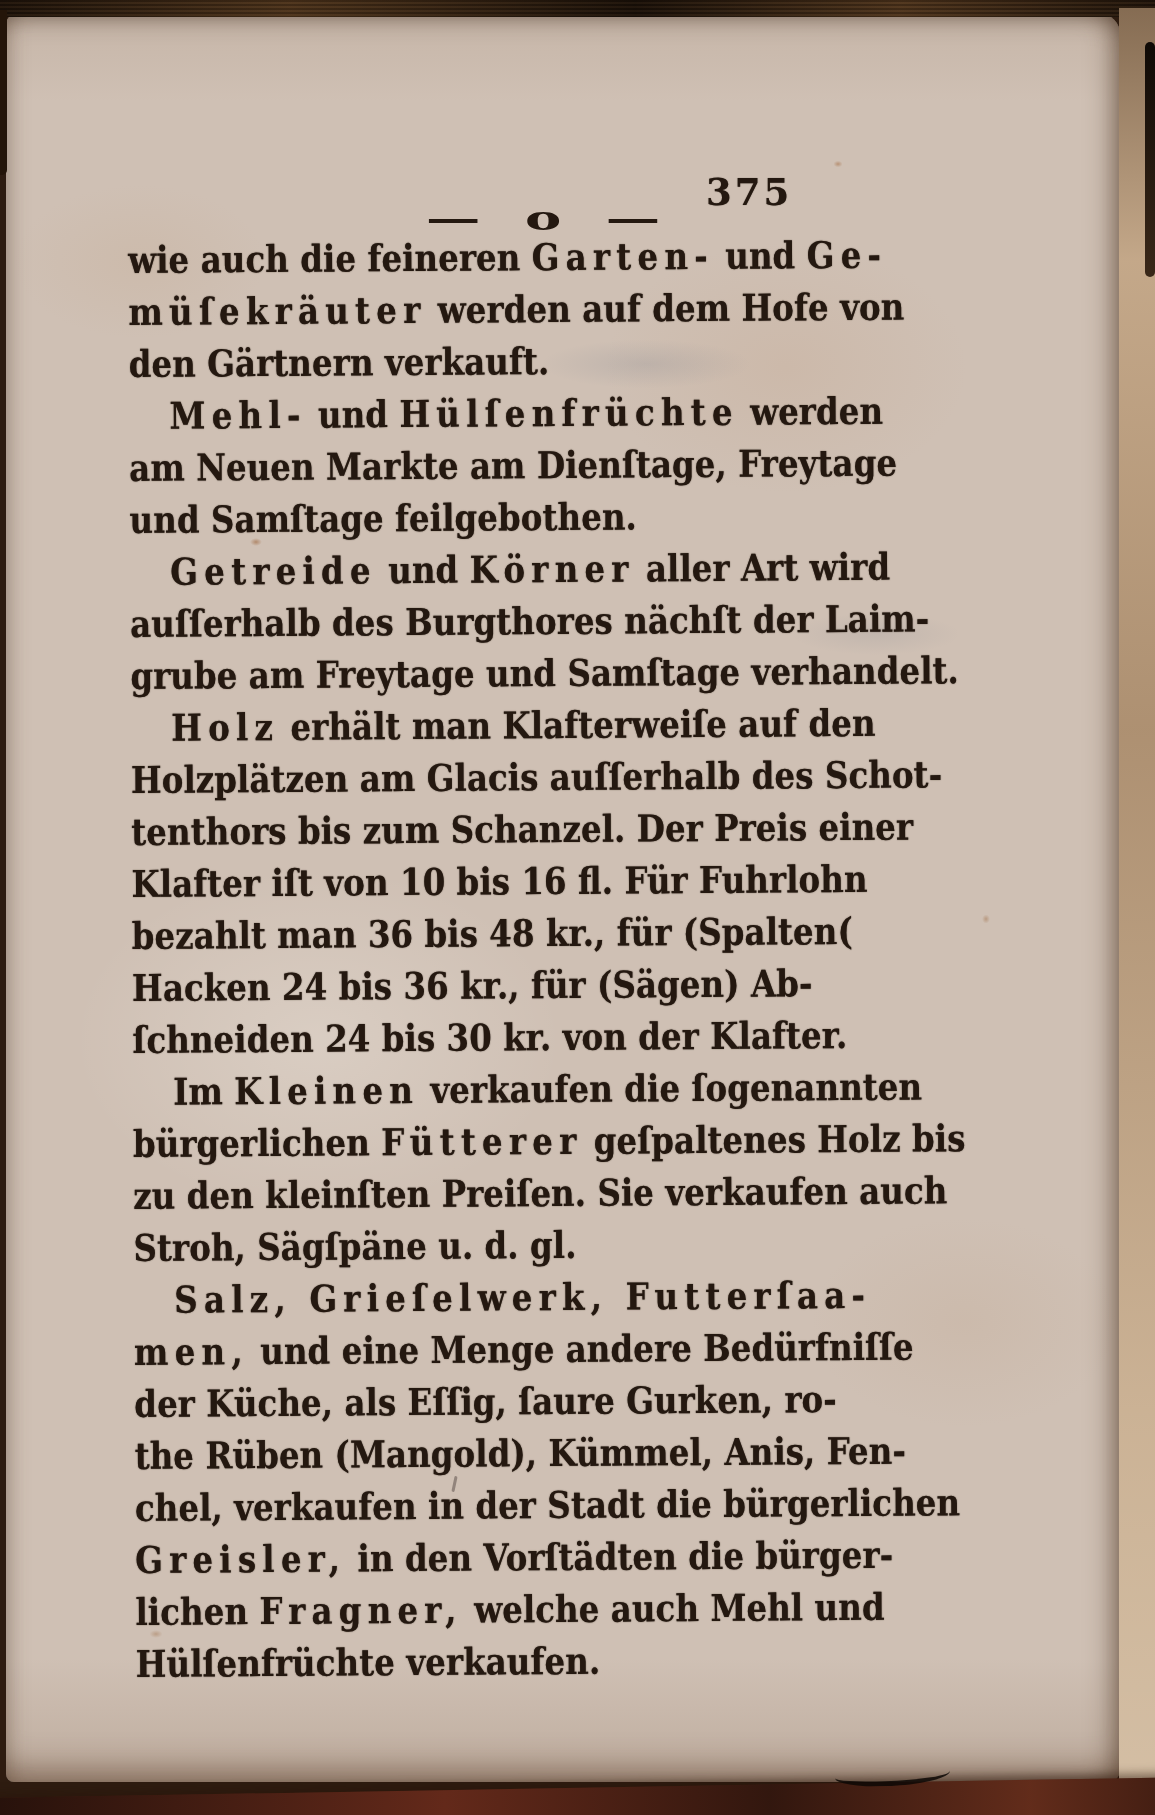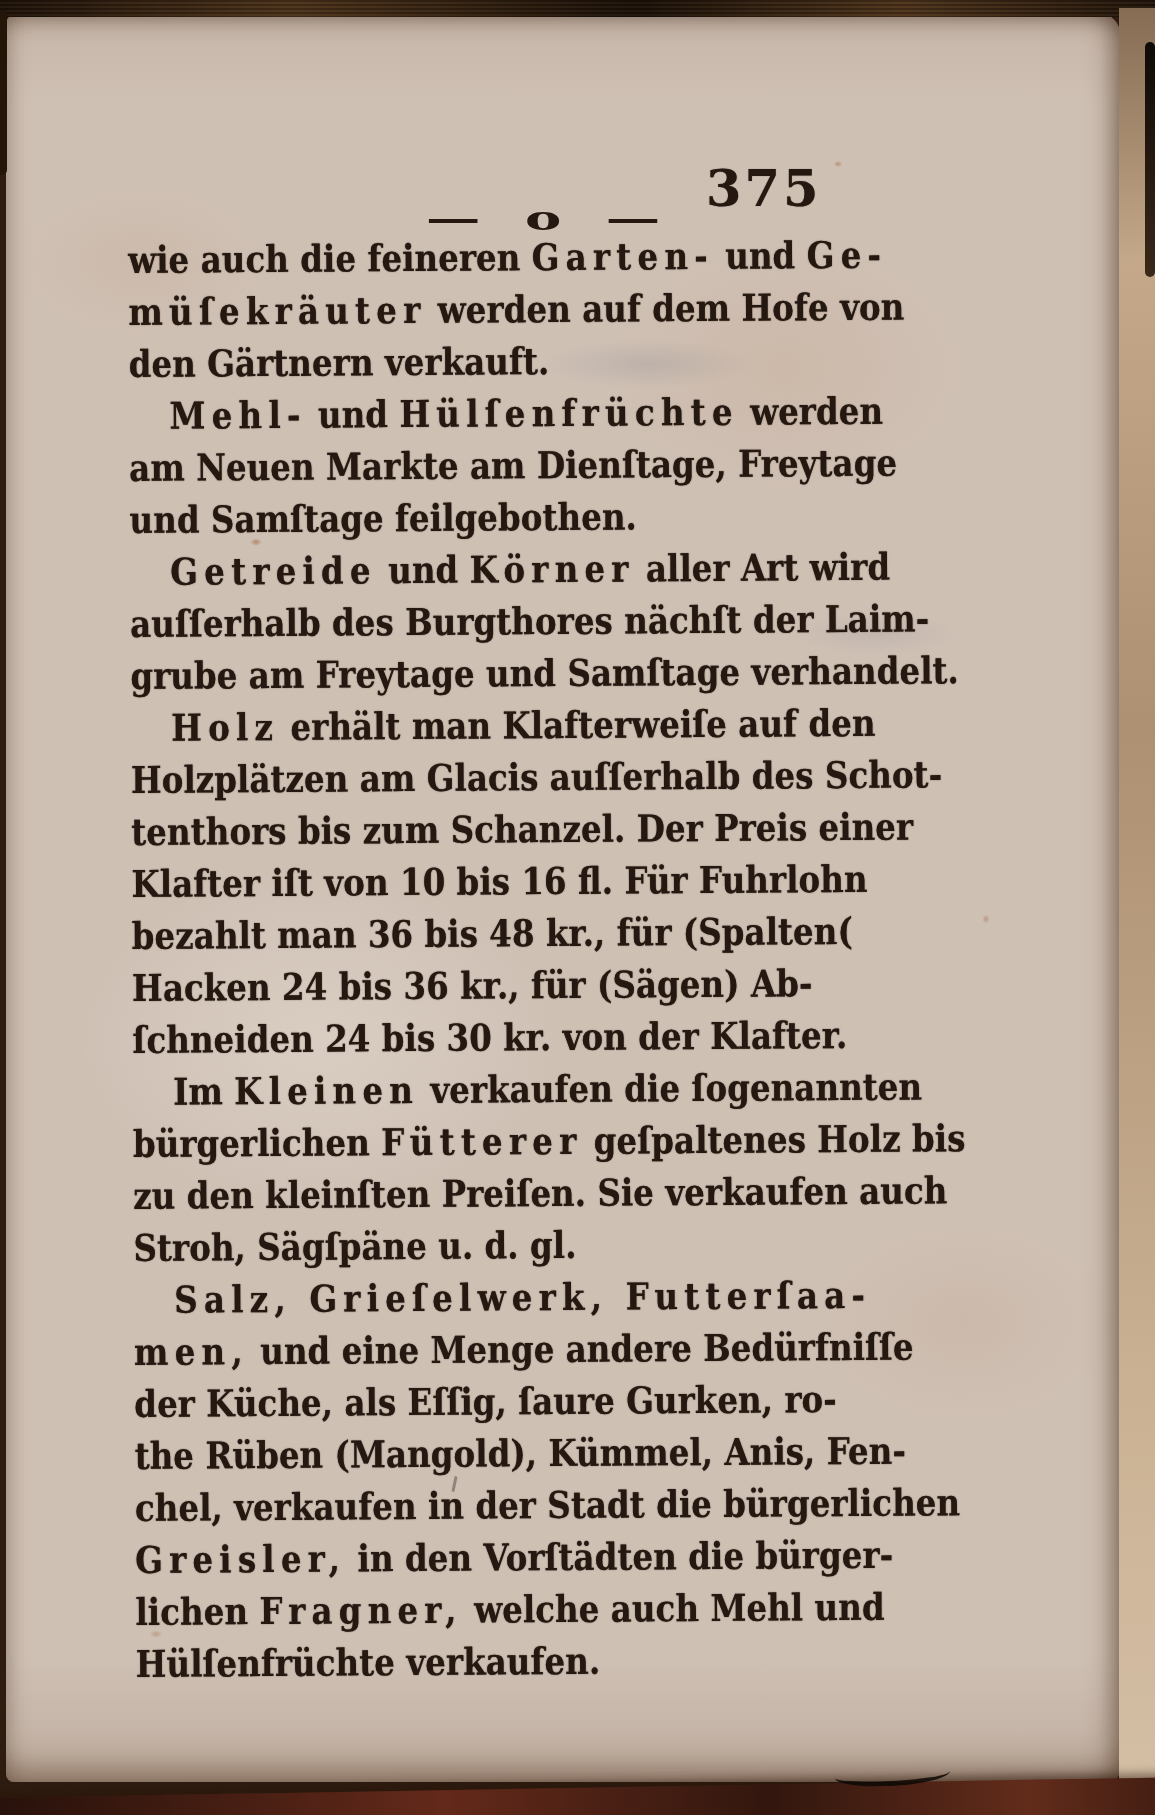--- a/index.html
+++ b/index.html
@@ -76,22 +76,22 @@
   }
   
   .ornament{
     position:absolute;left:420px;top:184px;
     font-size:34px;font-weight:bold;color:var(--ink,#241810);
     letter-spacing:4px;word-spacing:8px;
     transform:scaleX(1.6);transform-origin:left top;
     white-space:nowrap;
   }
   .page-number{
-    position:absolute;left:700px;top:144px;
-    font-size:51px;font-weight:bold;color:var(--ink,#241810);
+    position:absolute;left:700px;top:156px;
+    font-size:37px;font-weight:bold;color:var(--ink,#241810);
     letter-spacing:3px;
     text-shadow:0 0 1px rgba(30,20,10,.6);
   }
   
   .textblock{
     position:absolute;left:122px;top:220px;
     transform:scaleX(.88) rotate(-.35deg);transform-origin:left top;
     color:var(--ink,#241810);
     font-size:37px;font-weight:bold;line-height:52px;
     white-space:nowrap;

